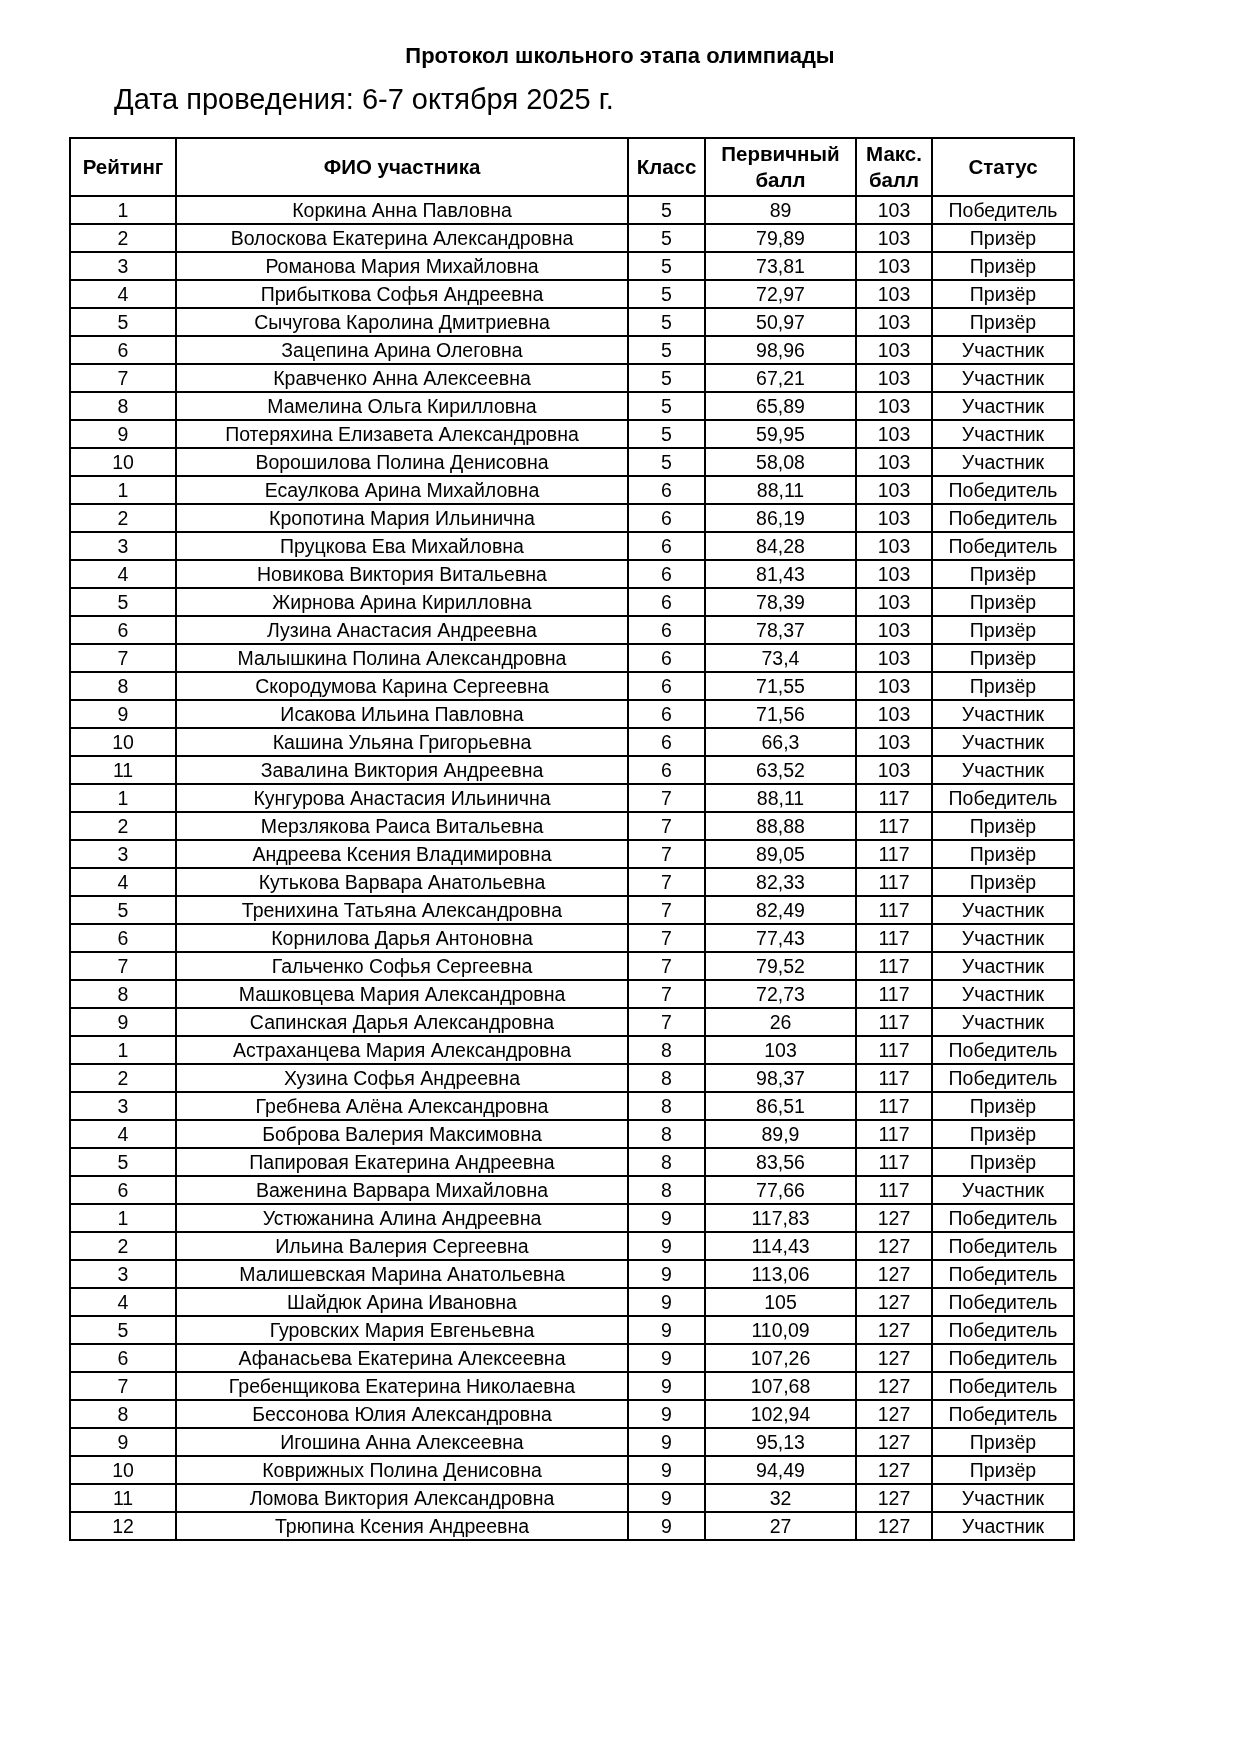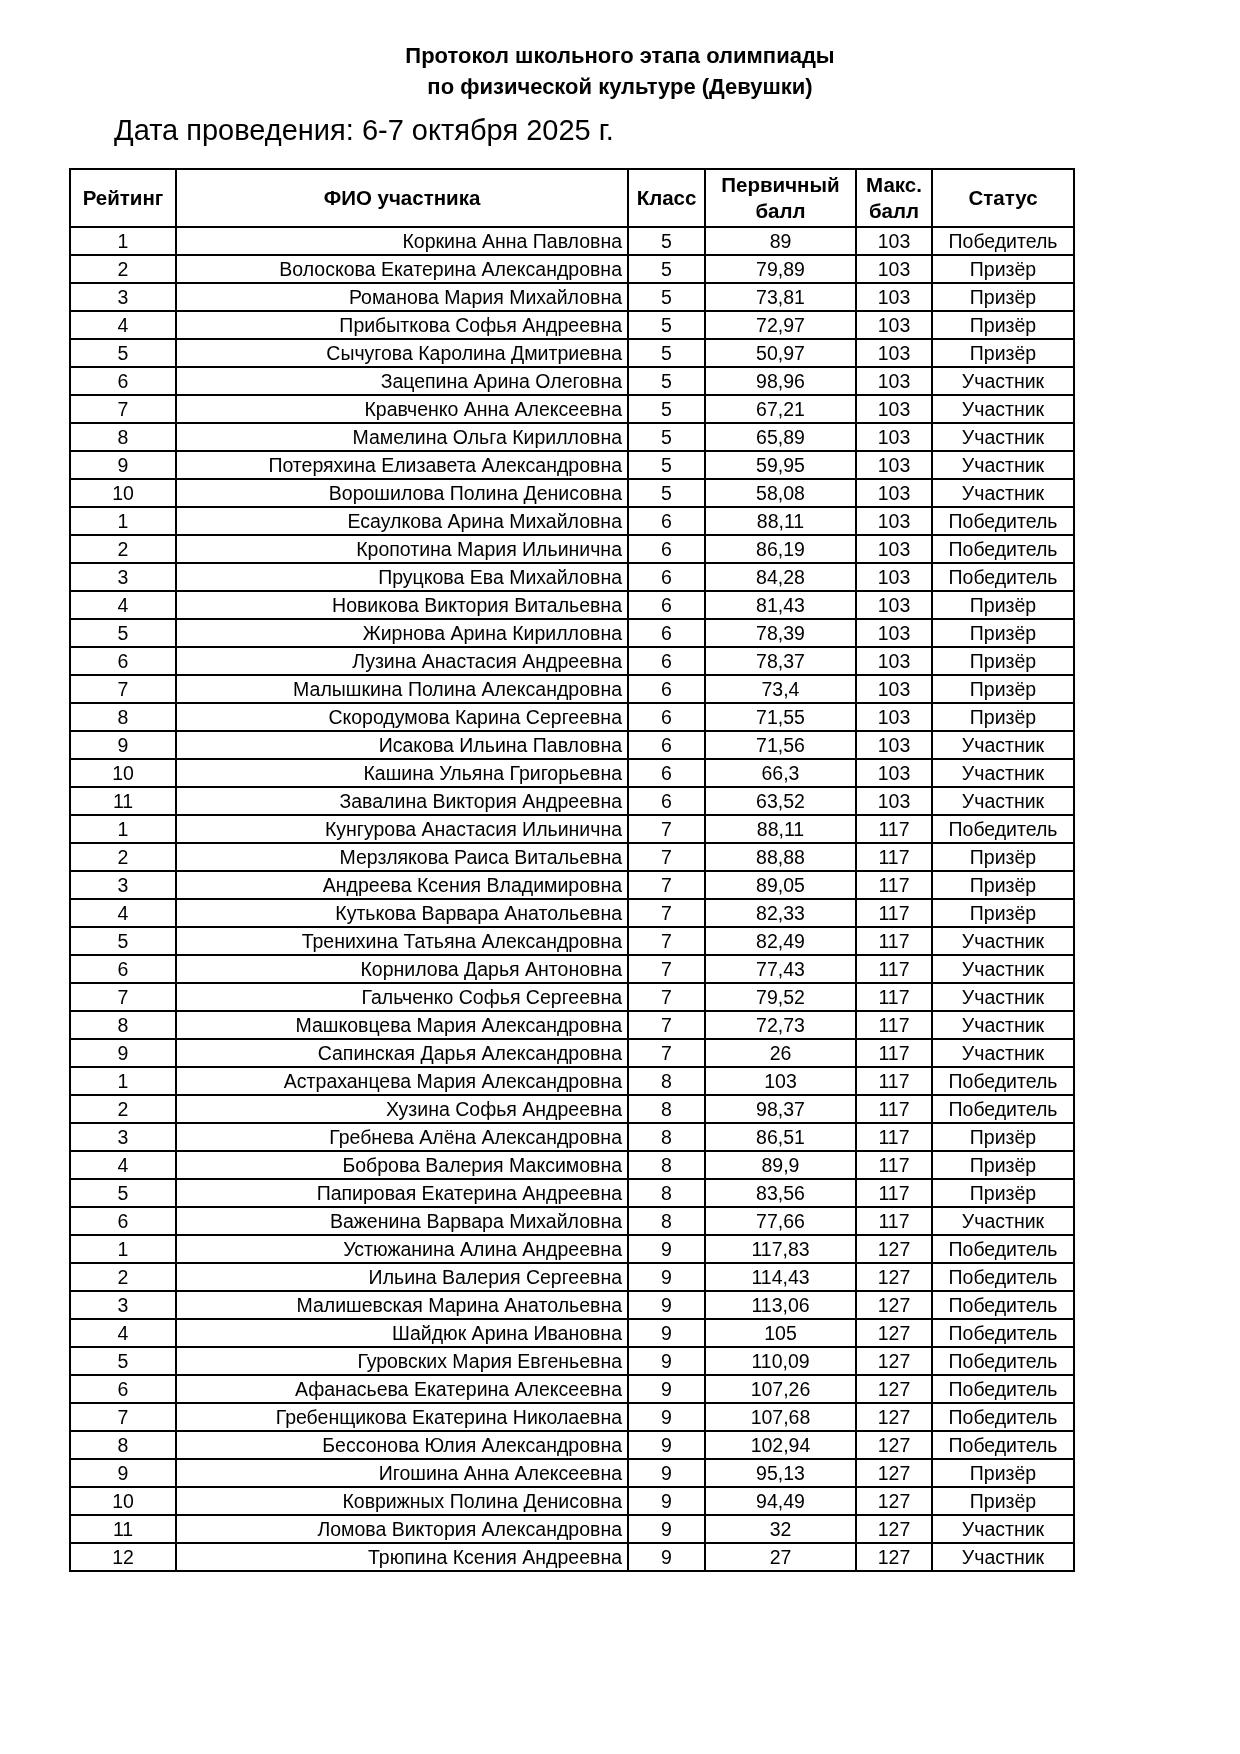--- a/index.html
+++ b/index.html
@@ -53,29 +53,28 @@
     padding: 2px 3px;
   }
   table.results td {
     font-size: 19.5px;
     height: 24.6px;
     line-height: 24px;
     padding: 1px 5px;
     vertical-align: middle;
   }
   td.c { text-align: center; }
-  td.l { text-align: right; }
+  td.l { text-align: center; }
 </style>
 </head>
 <body>
 
 <div class="page">
   <h1 class="title">
     <span>Протокол школьного этапа олимпиады</span><br>
-    <span>по физической культуре (Девушки)</span>
   </h1>
 
   <p class="date">Дата проведения: 6-7 октября 2025 г.</p>
 
   <table class="results">
     <colgroup>
       <col style="width:106px">
       <col style="width:452px">
       <col style="width:77px">
       <col style="width:151px">

